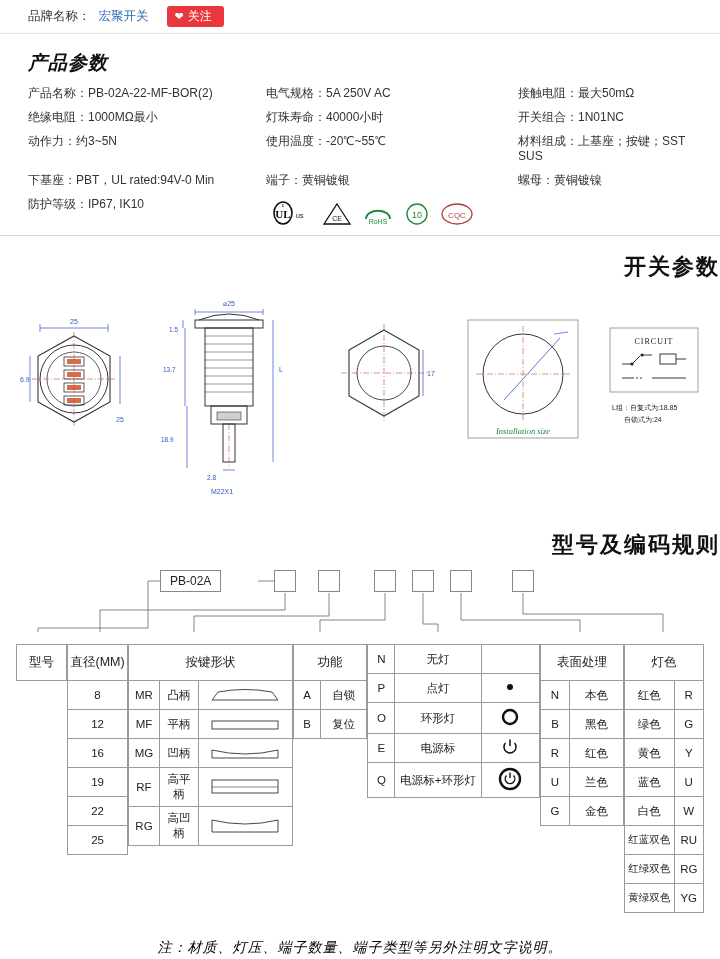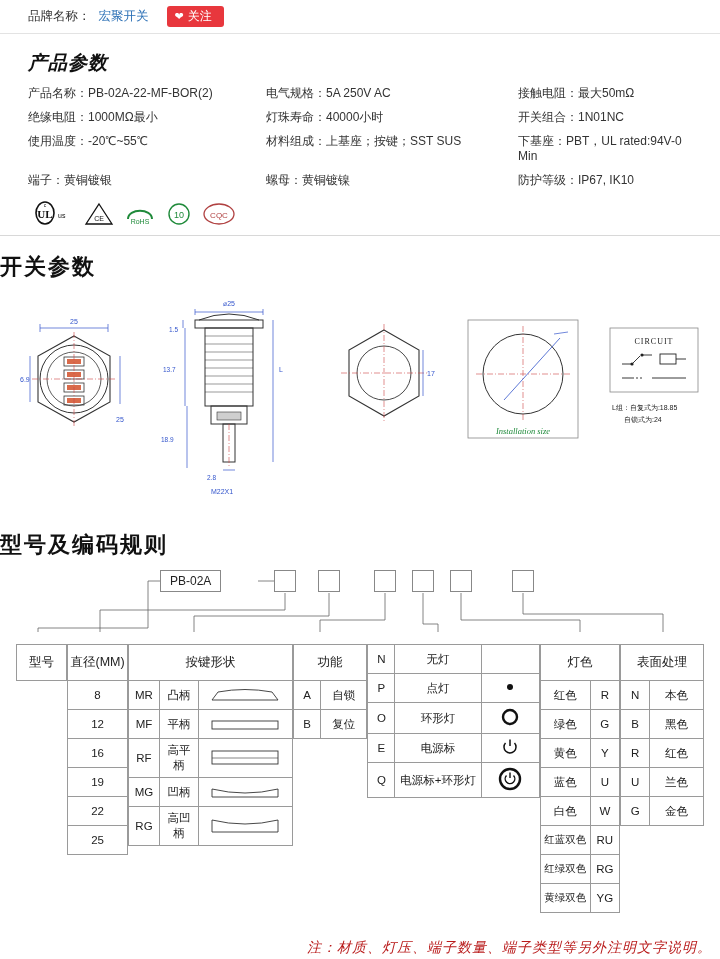--- a/index.html
+++ b/index.html
@@ -76,21 +76,21 @@
     height: 26px;
     display: flex;
     align-items: center;
     justify-content: center;
     color: #15803d;
   }
   .cert svg { display: block; }
 
   
   .section-h {
-    text-align: left;
+    text-align: right;
     font-size: 22px;
     font-weight: bold;
     color: #111;
     margin: 16px 0 10px 0;
     letter-spacing: 2px;
   }
 
   
   .drawings {
     display: flex;
@@ -142,25 +142,25 @@
   .tables-row {
     display: flex;
     align-items: flex-start;
     padding: 12px 8px;
     gap: 0;
   }
 
   .shape-cell svg { display: block; margin: 0 auto; }
 
   .note {
-    text-align: right;
+    text-align: center;
     font-family: "Liberation Serif", serif;
     font-style: italic;
     font-size: 14px;
-    color: #b91c1c;
+    color: #000000;
     margin-top: 14px;
     letter-spacing: 1px;
   }
 </style>
 </head>
 <body>
 
 <div class="brand-bar">
   <span class="brand-label">品牌名称：</span>
   <span class="brand-name">宏聚开关</span>
@@ -174,20 +174,21 @@
   <div class="spec-title">产品参数</div>
   <div class="spec-grid">
     <div class="spec-cell">产品名称：PB-02A-22-MF-BOR(2)</div>
     <div class="spec-cell">电气规格：5A  250V  AC</div>
     <div class="spec-cell">接触电阻：最大50mΩ</div>
 
     <div class="spec-cell">绝缘电阻：1000MΩ最小</div>
     <div class="spec-cell">灯珠寿命：40000小时</div>
     <div class="spec-cell">开关组合：1N01NC</div>
 
+    <div class="spec-cell">动作力：约3~5N</div>
     <div class="spec-cell">使用温度：-20℃~55℃</div>
 
     <div class="spec-cell">材料组成：上基座；按键；SST SUS</div>
     <div class="spec-cell">下基座：PBT，UL rated:94V-0 Min</div>
     <div class="spec-cell">端子：黄铜镀银</div>
 
     <div class="spec-cell">螺母：黄铜镀镍</div>
     <div class="spec-cell">防护等级：IP67, IK10</div>
     <div class="cert-row">
       <span class="cert">
@@ -450,35 +451,35 @@
       <tr>
         <td>MF</td>
         <td>平柄</td>
         <td class="shape-cell">
           <svg width="74" height="14" viewBox="0 0 74 14">
                 <rect x="4" y="4" width="66" height="8" fill="#fff" stroke="#333" stroke-width="0.9"></rect>
               </svg>
         </td>
       </tr>
       <tr>
+        <td>MG</td>
+        <td>凹柄</td>
+        <td class="shape-cell">
+          <svg width="74" height="14" viewBox="0 0 74 14">
+                <path d="M4 4 Q37 12 70 4 L70 12 L4 12 Z" fill="#fff" stroke="#333" stroke-width="0.9"></path>
+              </svg>
+        </td>
+      </tr>
+      <tr>
         <td>RF</td>
         <td>高平柄</td>
         <td class="shape-cell">
           <svg width="74" height="18" viewBox="0 0 74 18">
                 <rect x="4" y="2" width="66" height="13" fill="#fff" stroke="#333" stroke-width="0.9"></rect>
                 <line x1="4" y1="9" x2="70" y2="9" stroke="#333" stroke-width="0.6"></line>
-              </svg>
-        </td>
-      </tr>
-      <tr>
-        <td>MG</td>
-        <td>凹柄</td>
-        <td class="shape-cell">
-          <svg width="74" height="14" viewBox="0 0 74 14">
-                <path d="M4 4 Q37 12 70 4 L70 12 L4 12 Z" fill="#fff" stroke="#333" stroke-width="0.9"></path>
               </svg>
         </td>
       </tr>
       <tr>
         <td>RG</td>
         <td>高凹柄</td>
         <td class="shape-cell">
           <svg width="74" height="18" viewBox="0 0 74 18">
                 <path d="M4 3 Q37 11 70 3 L70 15 L4 15 Z" fill="#fff" stroke="#333" stroke-width="0.9"></path>
               </svg>
@@ -554,81 +555,81 @@
       </tr>
       <tr>
             <td colspan="3" style="border:none;background:transparent;height:1px;padding:0;"></td>
           </tr>
     </tbody>
       </table>
 
     <table class="code-tbl">
       <tbody>
           <tr class="tbl-head">
-            <td colspan="2" style="width:82px;height:36px;">灯色</td>
-          </tr>
-      <tr>
-            <td style="width:52px;">红色</td>
-            <td style="width:30px;">R</td>
-          </tr>
-      <tr>
-            <td>绿色</td>
+            <td colspan="2" style="width:86px;height:36px;">表面处理</td>
+          </tr>
+      <tr>
+            <td style="width:30px;">N</td>
+            <td style="width:56px;">本色</td>
+          </tr>
+      <tr>
+            <td>B</td>
+            <td>黑色</td>
+          </tr>
+      <tr>
+            <td>R</td>
+            <td>红色</td>
+          </tr>
+      <tr>
+            <td>U</td>
+            <td>兰色</td>
+          </tr>
+      <tr>
             <td>G</td>
-          </tr>
-      <tr>
-            <td>黄色</td>
-            <td>Y</td>
-          </tr>
-      <tr>
-            <td>蓝色</td>
-            <td>U</td>
-          </tr>
-      <tr>
-            <td>白色</td>
-            <td>W</td>
-          </tr>
-      <tr>
-            <td style="font-size:10.5px;">红蓝双色</td>
-            <td>RU</td>
-          </tr>
-      <tr>
-            <td style="font-size:10.5px;">红绿双色</td>
-            <td>RG</td>
-          </tr>
-      <tr>
-            <td style="font-size:10.5px;">黄绿双色</td>
-            <td>YG</td>
+            <td>金色</td>
           </tr>
     </tbody>
       </table>
 
     <table class="code-tbl">
       <tbody>
           <tr class="tbl-head">
-            <td colspan="2" style="width:86px;height:36px;">表面处理</td>
-          </tr>
-      <tr>
-            <td style="width:30px;">N</td>
-            <td style="width:56px;">本色</td>
-          </tr>
-      <tr>
-            <td>B</td>
-            <td>黑色</td>
-          </tr>
-      <tr>
-            <td>R</td>
-            <td>红色</td>
-          </tr>
-      <tr>
+            <td colspan="2" style="width:82px;height:36px;">灯色</td>
+          </tr>
+      <tr>
+            <td style="width:52px;">红色</td>
+            <td style="width:30px;">R</td>
+          </tr>
+      <tr>
+            <td>绿色</td>
+            <td>G</td>
+          </tr>
+      <tr>
+            <td>黄色</td>
+            <td>Y</td>
+          </tr>
+      <tr>
+            <td>蓝色</td>
             <td>U</td>
-            <td>兰色</td>
-          </tr>
-      <tr>
-            <td>G</td>
-            <td>金色</td>
+          </tr>
+      <tr>
+            <td>白色</td>
+            <td>W</td>
+          </tr>
+      <tr>
+            <td style="font-size:10.5px;">红蓝双色</td>
+            <td>RU</td>
+          </tr>
+      <tr>
+            <td style="font-size:10.5px;">红绿双色</td>
+            <td>RG</td>
+          </tr>
+      <tr>
+            <td style="font-size:10.5px;">黄绿双色</td>
+            <td>YG</td>
           </tr>
     </tbody>
       </table>
 
   </div>
 
   <div class="note">注：材质、灯压、端子数量、端子类型等另外注明文字说明。</div>
 </div>
 
 </body></html>

